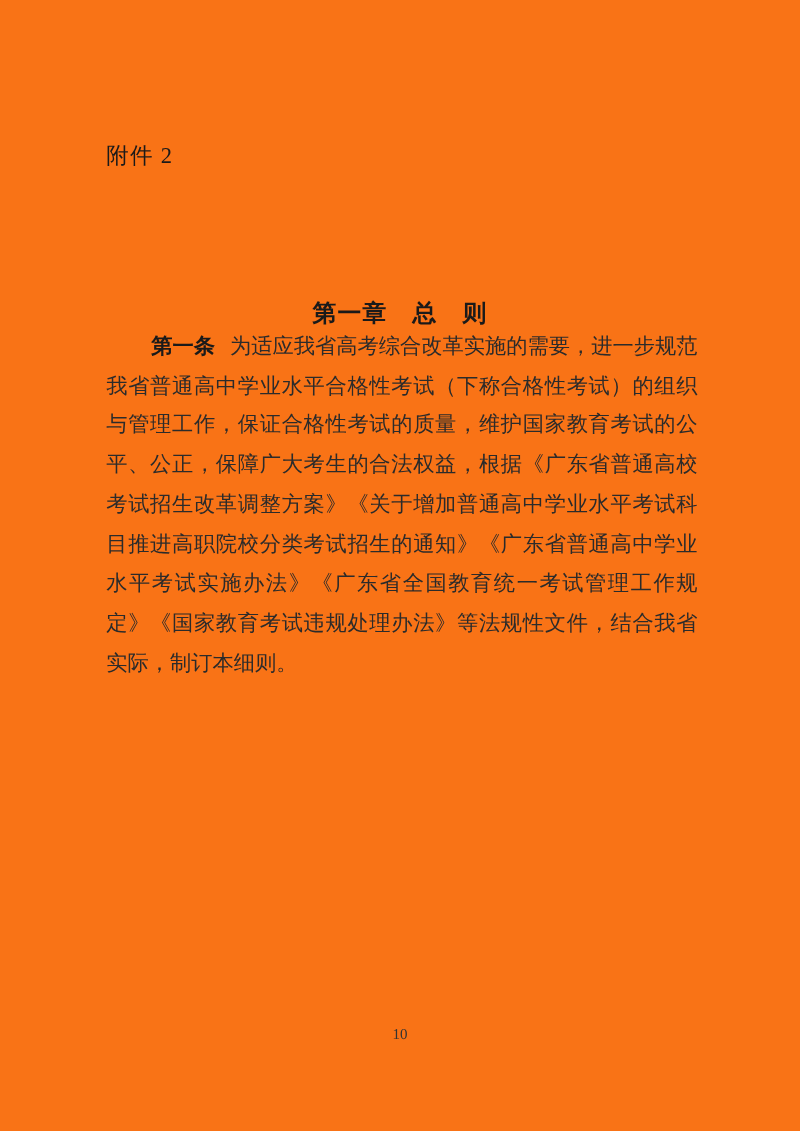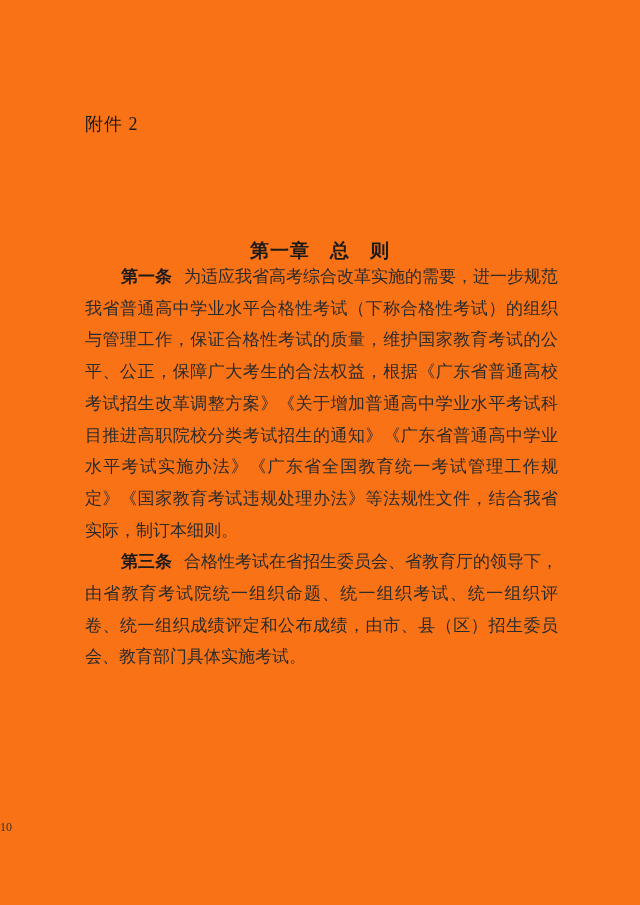--- a/index.html
+++ b/index.html
@@ -66,39 +66,36 @@
   .article-label {
     font-weight: bold;
     color: #1a1a1a;
     margin-right: 12px;
   }
   .page-number {
     position: absolute;
     top: 820px;
     left: 0;
     width: 100%;
-    text-align: left;
+    text-align: center;
     font-size: 12px;
     color: #333333;
   }
 </style>
 </head>
 <body>
 
 <div class="page">
 
   <div class="attachment-label">附件 2</div>
 
 
   <div class="chapter-heading">第一章　总　则</div>
 
   <div class="body-text">
     <p>
       <span class="article-label">第一条</span><span>为适应我省高考综合改革实施的需要，进一步规范我省普通高中学业水平合格性考试（下称合格性考试）的组织与管理工作，保证合格性考试的质量，维护国家教育考试的公平、公正，保障广大考生的合法权益，根据《广东省普通高校考试招生改革调整方案》《关于增加普通高中学业水平考试科目推进高职院校分类考试招生的通知》《广东省普通高中学业水平考试实施办法》《广东省全国教育统一考试管理工作规定》《国家教育考试违规处理办法》等法规性文件，结合我省实际，制订本细则。</span>
     </p>
-    <p>
-      <span class="article-label">第三条</span><span>合格性考试在省招生委员会、省教育厅的领导下，由省教育考试院统一组织命题、统一组织考试、统一组织评卷、统一组织成绩评定和公布成绩，由市、县（区）招生委员会、教育部门具体实施考试。</span>
-    </p>
   </div>
 
   <div class="page-number">10</div>
 
 </div>
 
 </body></html>

